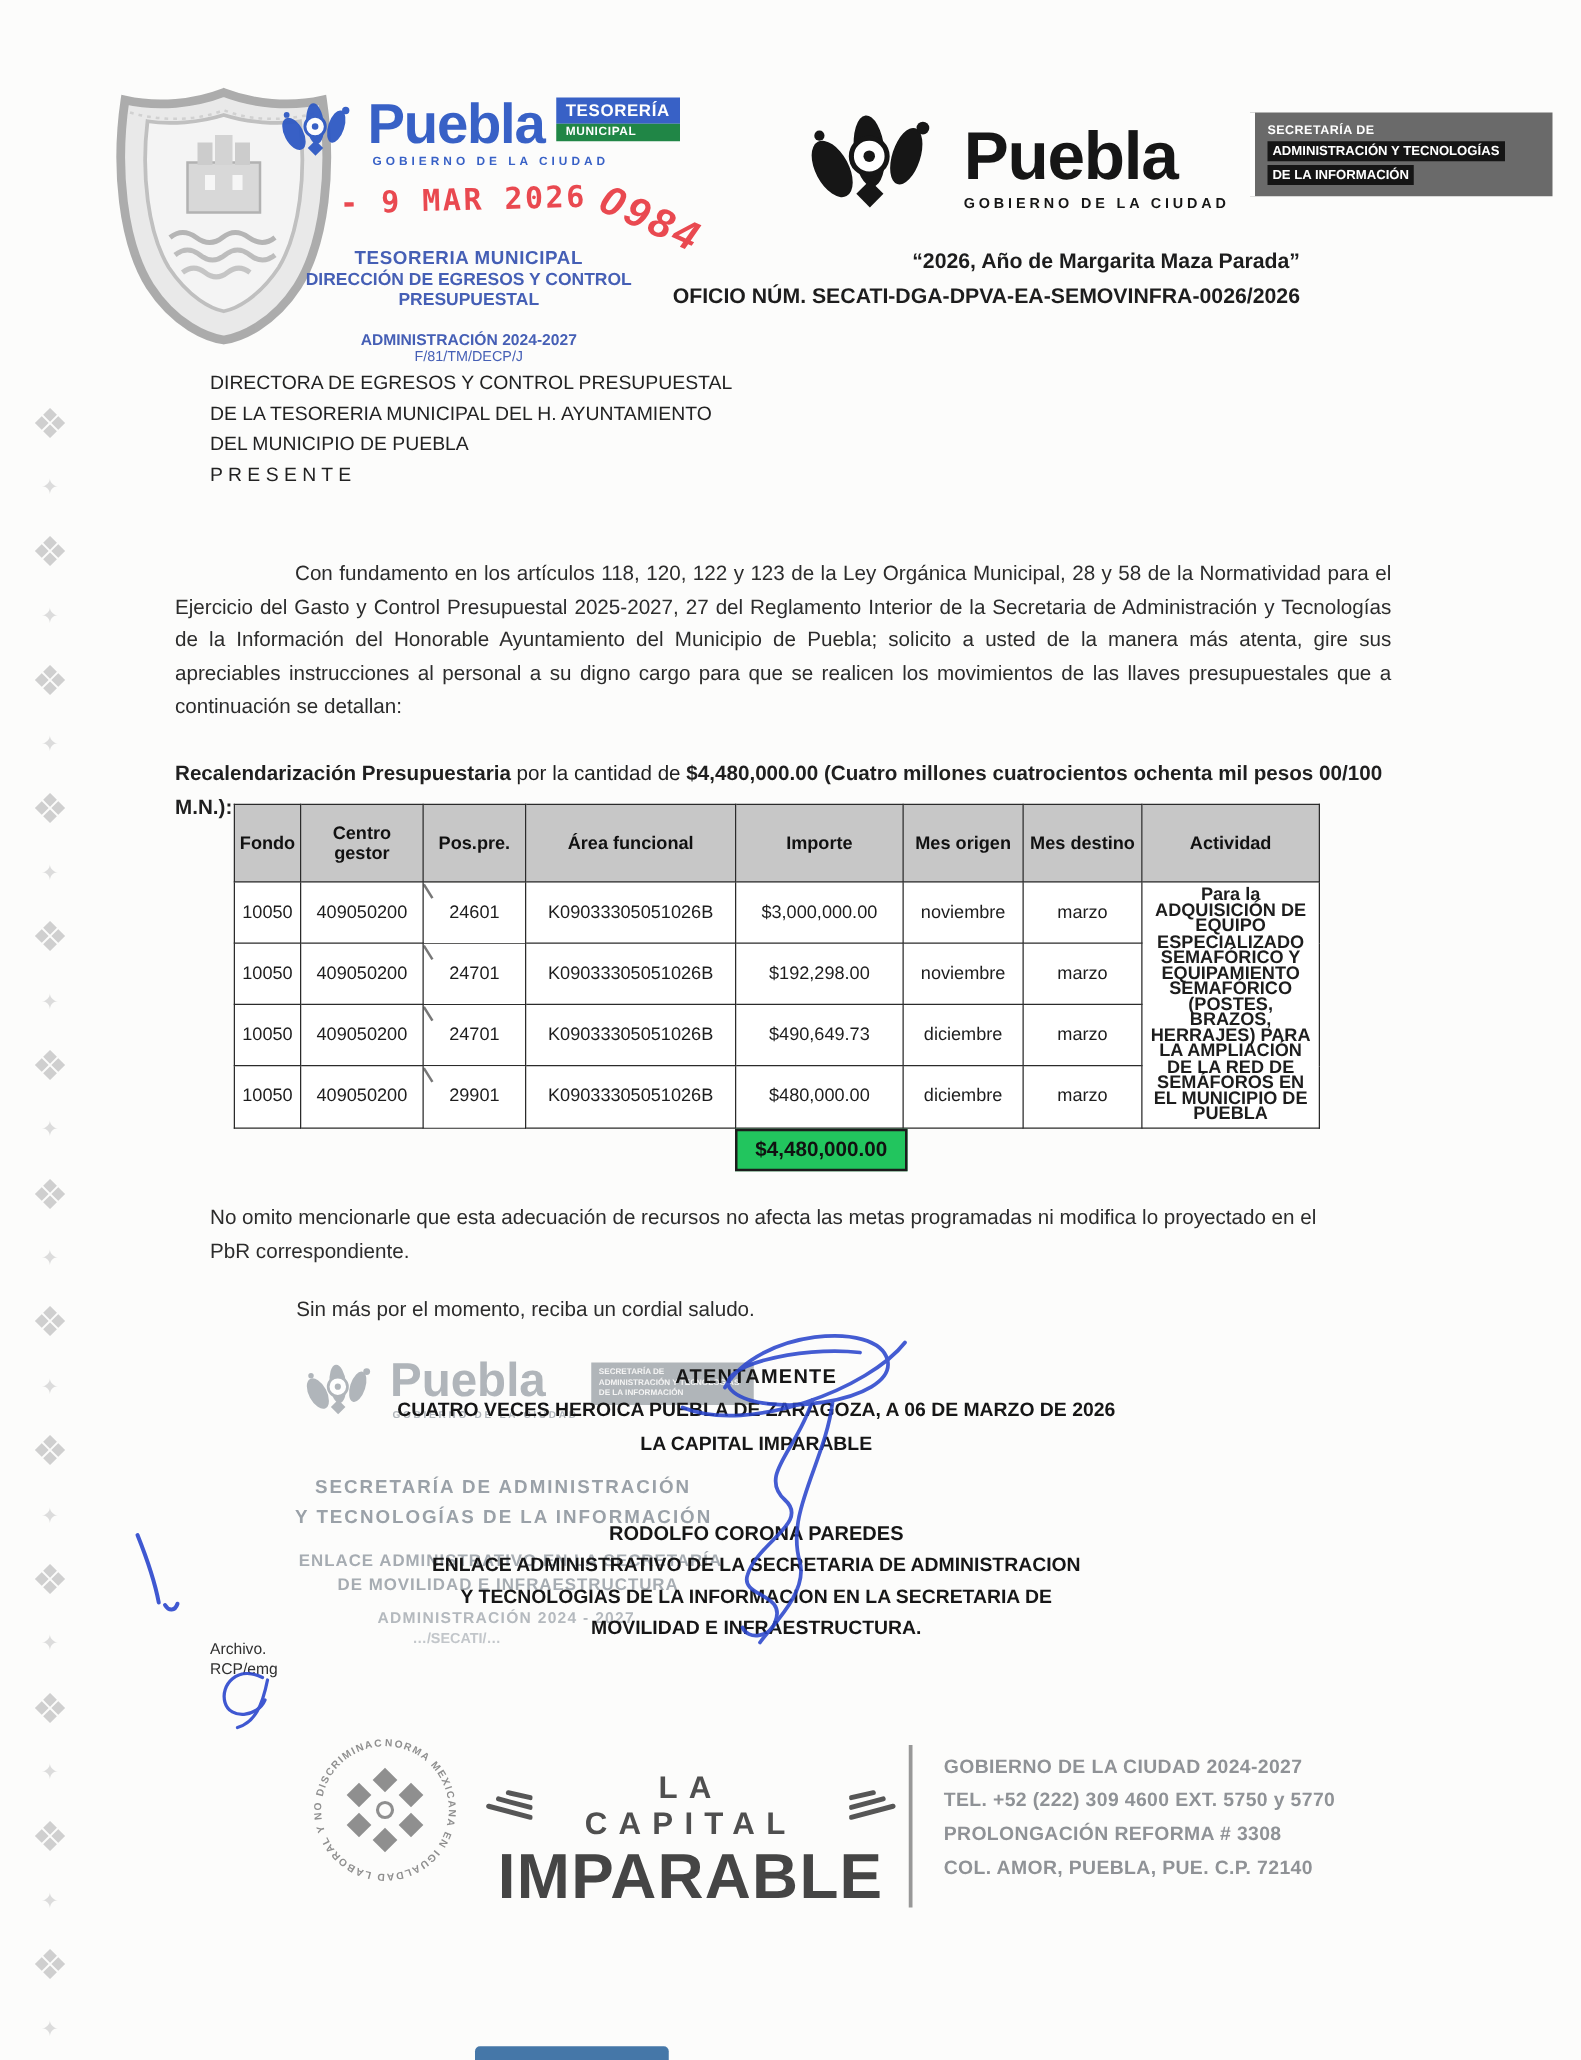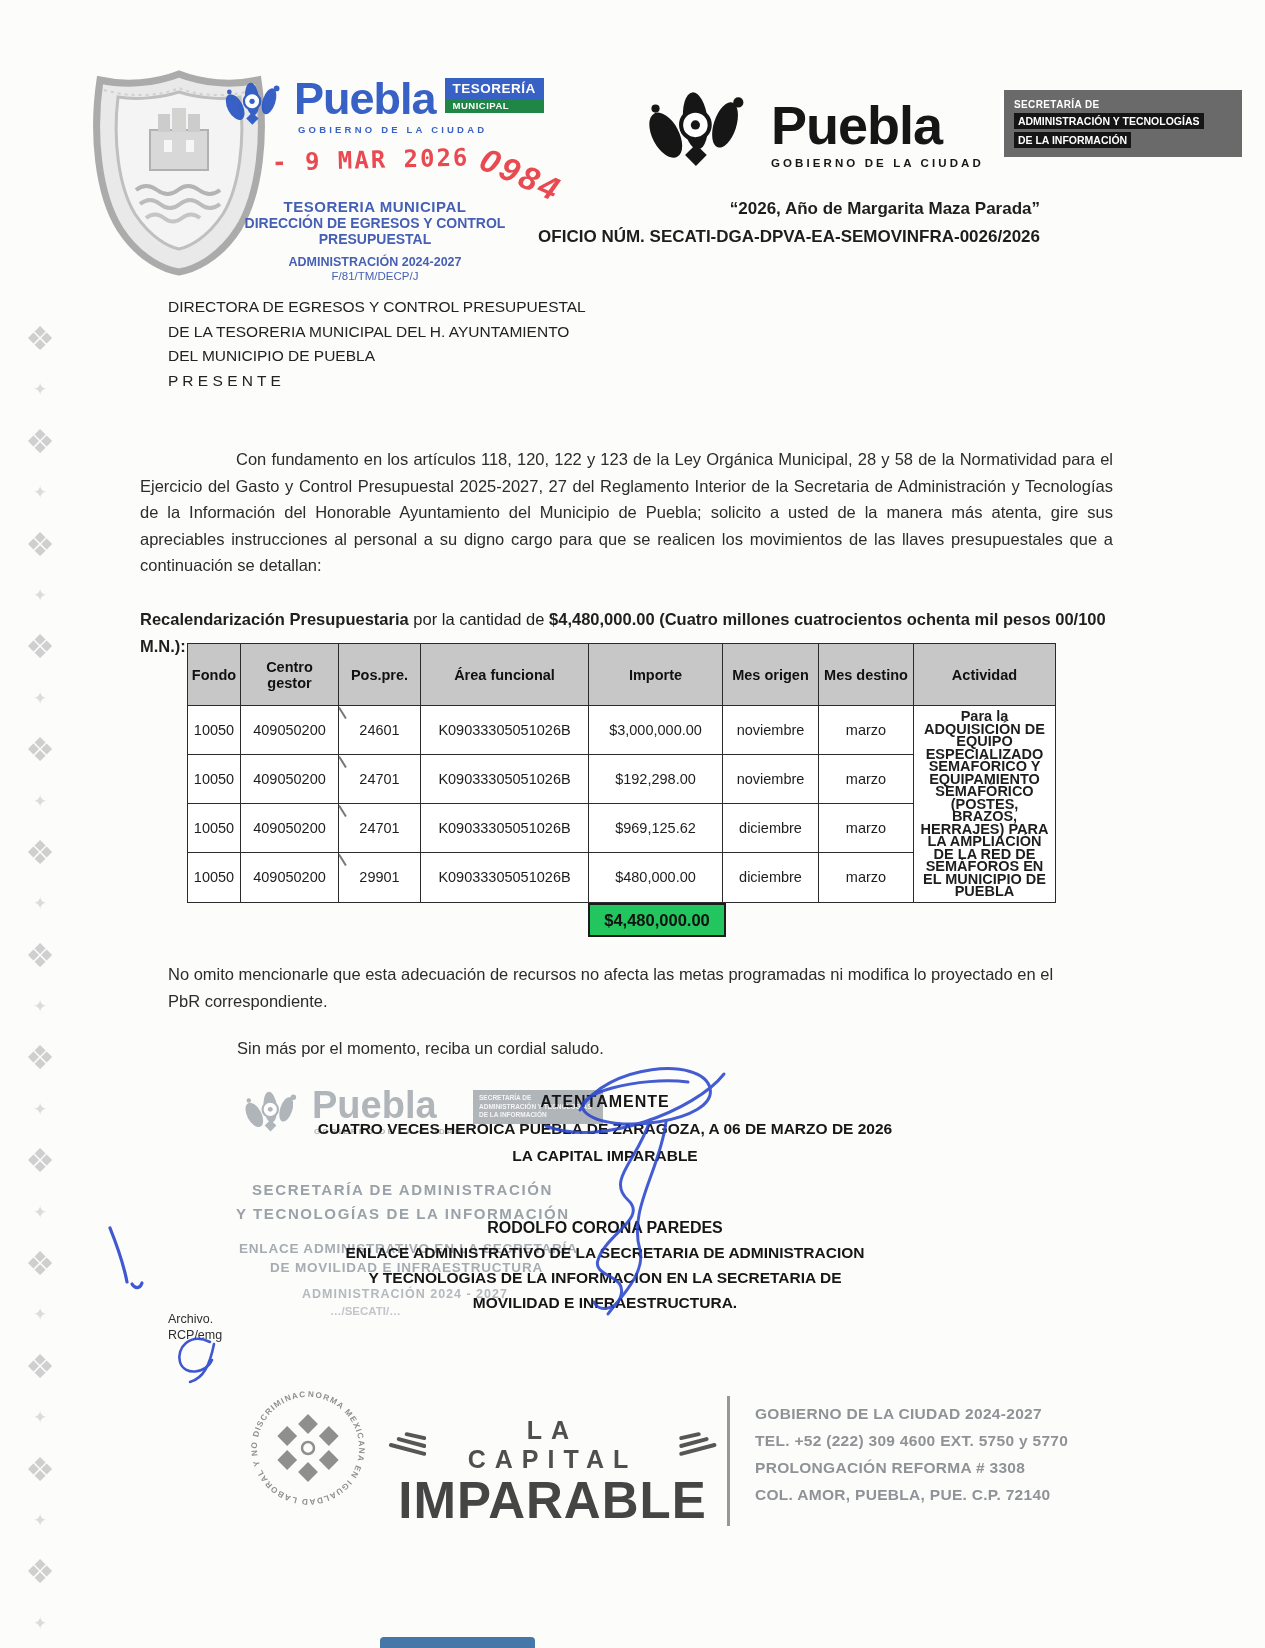--- a/index.html
+++ b/index.html
@@ -25,21 +25,21 @@
 
   .red-date{left:272px;top:146px;color:#e8363e;font-family:"DejaVu Sans Mono",monospace;
             font-size:24px;font-weight:bold;letter-spacing:2px;transform:rotate(-1.5deg);opacity:.9;z-index:4;}
   .red-folio{left:478px;top:156px;color:#e8363e;font-size:33px;font-weight:bold;font-style:italic;
              transform:rotate(24deg);letter-spacing:3px;opacity:.9;z-index:4;}
 
   .blue-stamp{left:205px;top:198px;width:340px;text-align:center;color:#3c57b2;opacity:.95;z-index:3;}
   .bs1{font-size:15px;font-weight:bold;letter-spacing:.5px;}
   .bs2{font-size:14px;font-weight:bold;}
   .bs3{font-size:14px;font-weight:bold;}
-  .bs4{font-size:12.5px;font-weight:bold;margin-top:8px;}
+  .bs4{font-size:12.5px;font-weight:bold;margin-top:18px;}
   .bs5{font-size:11.5px;margin-top:1px;}
 
   
   .blacklogo{left:638px;top:82px;display:flex;align-items:flex-start;}
   .pk-icon{width:125px;height:92px;color:#161616;}
   .pk-text{margin-left:8px;margin-top:16px;}
   .pk-wordmark{font-size:54px;font-weight:800;color:#161616;line-height:1;letter-spacing:-1px;}
   .pk-gob{font-size:11.5px;font-weight:bold;letter-spacing:3.1px;color:#161616;margin-top:5px;}
   .pk-box{width:218px;margin-left:16px;background:#6a6a6a;padding:9px 10px;margin-top:8px;border-left:4px solid #fff;}
   .pk-box1{color:#fff;font-size:10px;font-weight:bold;letter-spacing:.4px;}
@@ -264,21 +264,21 @@
       <td>K09033305051026B</td>
       <td>$192,298.00</td>
       <td>noviembre</td>
       <td>marzo</td>
     </tr>
     <tr>
       <td>10050</td>
       <td>409050200</td>
       <td class="tick">24701</td>
       <td>K09033305051026B</td>
-      <td>$969,125.62</td>
+      <td>$490,649.73</td>
       <td>diciembre</td>
       <td>marzo</td>
     </tr>
     <tr>
       <td>10050</td>
       <td>409050200</td>
       <td class="tick">29901</td>
       <td>K09033305051026B</td>
       <td>$480,000.00</td>
       <td>diciembre</td>

